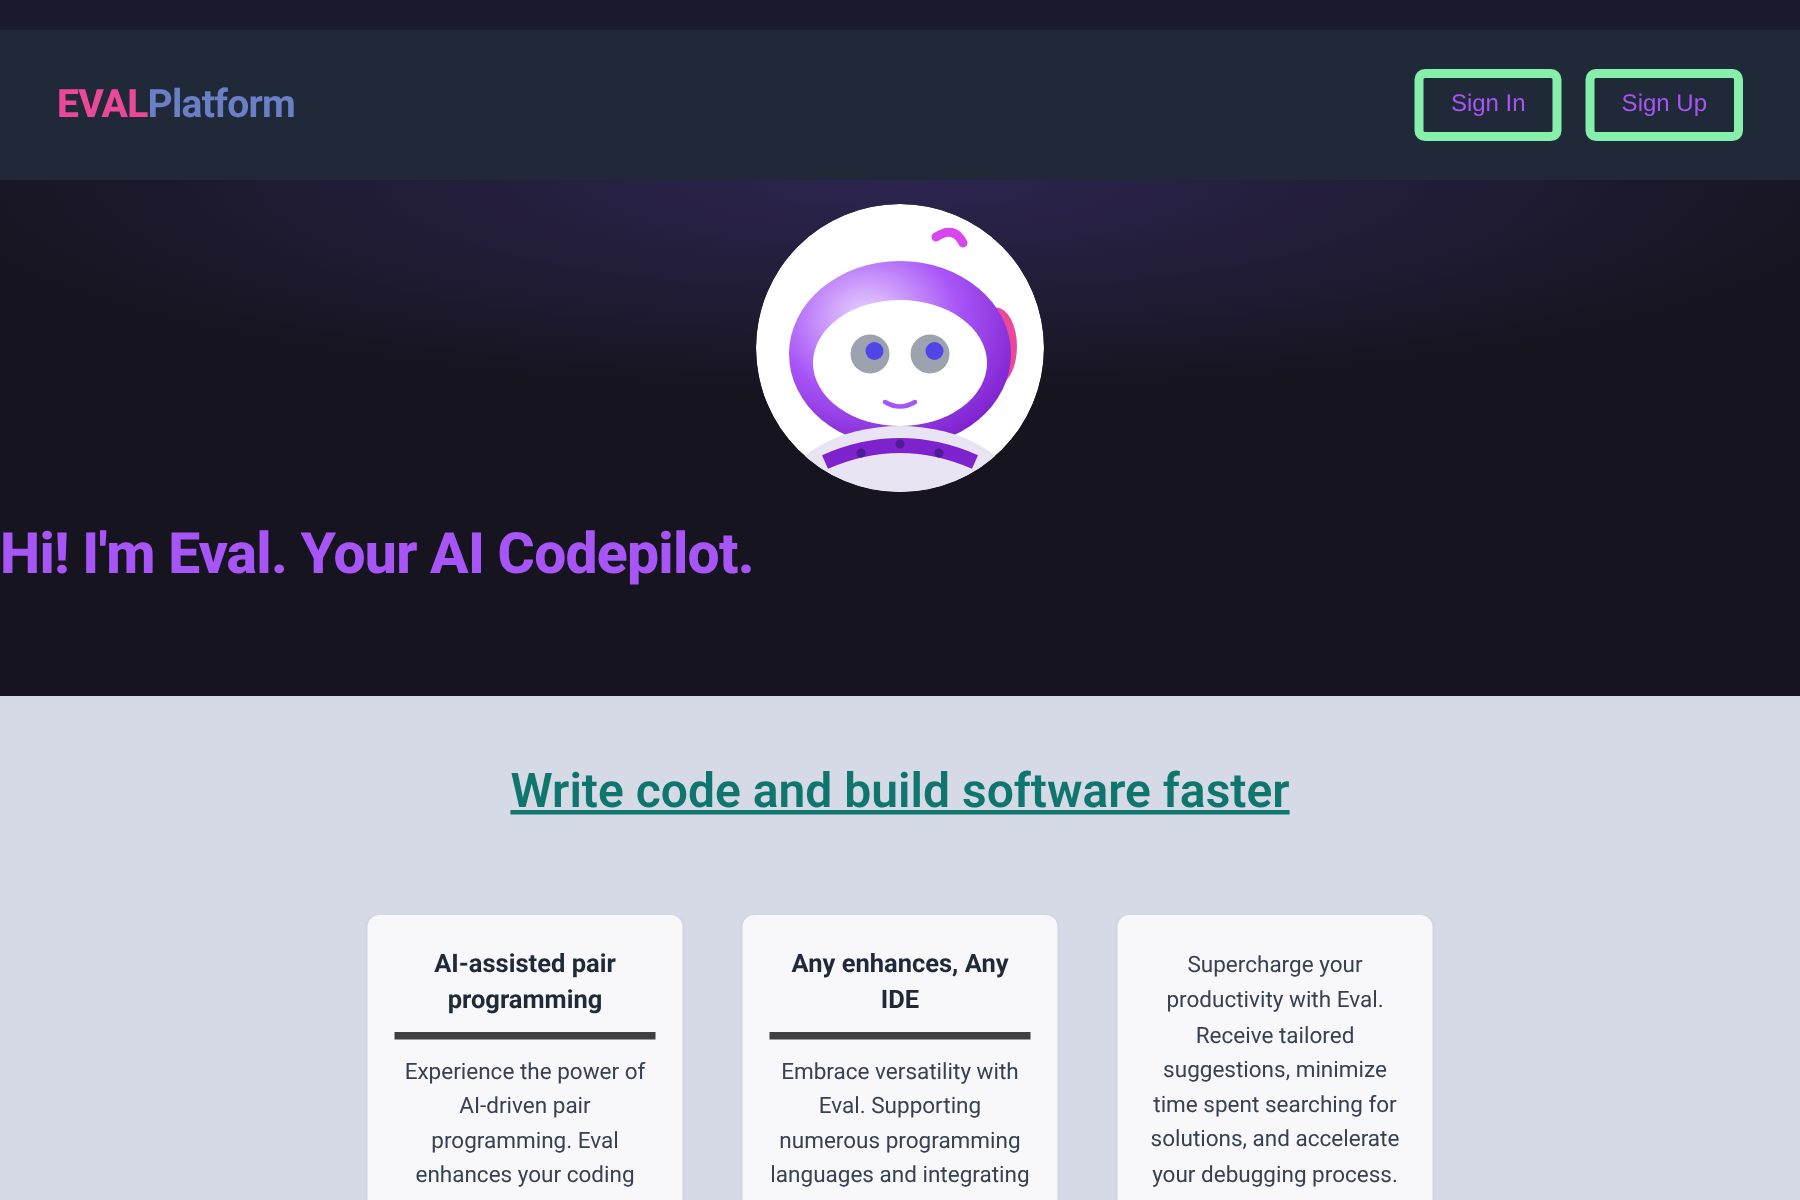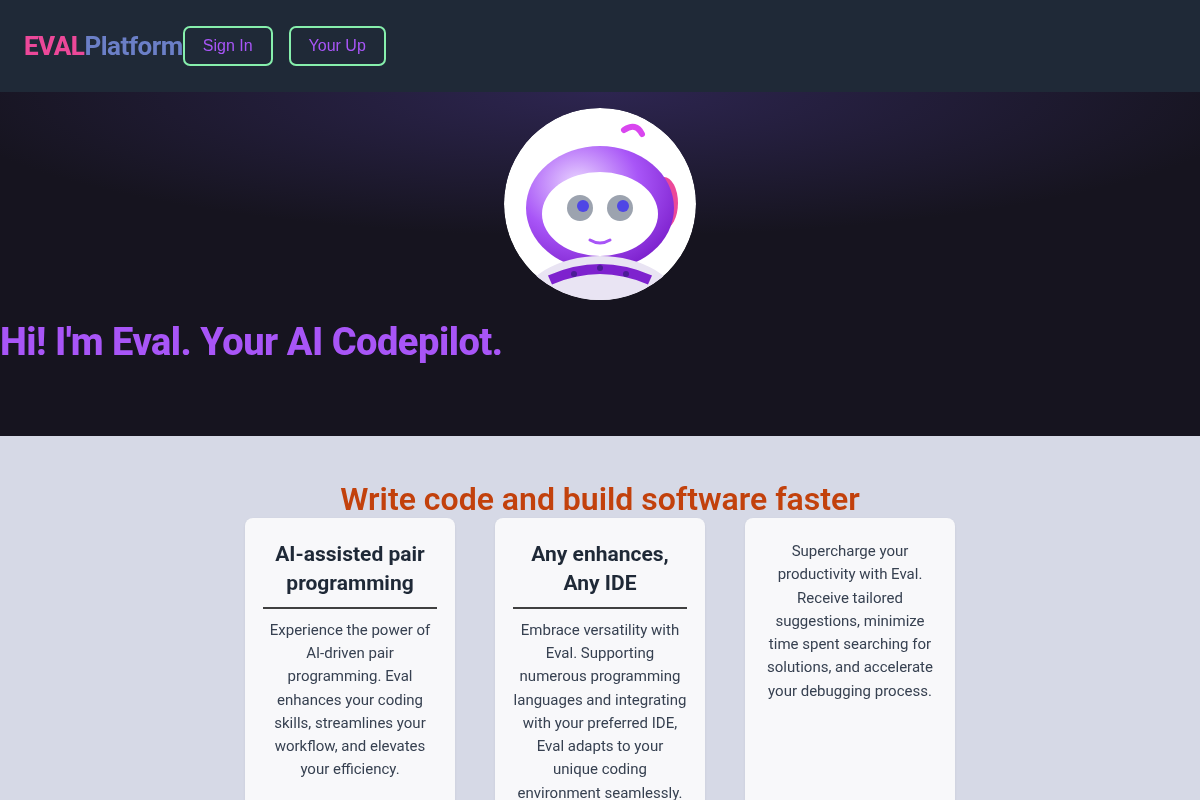--- a/index.html
+++ b/index.html
@@ -6,35 +6,37 @@
 body {
   font-family: -apple-system, BlinkMacSystemFont, "Segoe UI", Roboto, "Helvetica Neue", Arial, sans-serif;
   background: #1a1a2e;
   color: #fff;
   width: 1200px;
   height: 800px;
   overflow: hidden;
 }
 .header {
   display: flex;
+  justify-content: space-between;
   align-items: center;
-  padding: 26px 24px;
+  padding: 26px 38px;
   background: #1f2937;
+  margin-top: 20px;
 }
 .logo {
   font-size: 26px;
   font-weight: 800;
   letter-spacing: -0.5px;
 }
 .logo .eval { color: #ec4899; }
 .logo .platform { color: #6b7fc7; font-weight: 700; }
 .header-buttons { display: flex; gap: 16px; }
 .btn-outline {
   background: transparent;
-  border: 2px solid #86efac;
+  border: 6px solid #86efac;
   color: #a855f7;
   padding: 9px 18px;
   border-radius: 7px;
   font-size: 16px;
   font-weight: 500;
   cursor: pointer;
 }
 .hero {
   background: radial-gradient(ellipse 80% 60% at 50% 0%, #2d2550 0%, #16141f 70%);
   text-align: left;
@@ -54,61 +56,63 @@
 }
 .features {
   background: #d6d9e6;
   color: #1f2937;
   padding: 44px 0 200px 0;
   text-align: center;
 }
 .features-title {
   font-size: 32px;
   font-weight: 600;
-  color: #c2410c;
+  color: #0f766e;
+  margin-bottom: 64px;
+  text-decoration: underline;
 }
 .cards {
   display: flex;
   gap: 40px;
   justify-content: center;
   padding: 0 40px;
 }
 .card {
   background: #f8f8fa;
   border-radius: 8px;
   padding: 22px 18px;
   width: 210px;
   text-align: center;
   box-shadow: 0 1px 3px rgba(0,0,0,0.06);
 }
 .card-title {
-  font-size: 21px;
+  font-size: 17px;
   font-weight: 700;
   color: #1f2937;
   margin-bottom: 10px;
   padding-bottom: 8px;
-  border-bottom: 2px solid #404040;
+  border-bottom: 5px solid #404040;
   line-height: 1.4;
 }
 .card-desc {
   font-size: 15px;
   color: #374151;
   line-height: 1.55;
 }
 </style>
 </head>
 <body>
 
 <header class="header">
   <div class="logo">
     <span class="eval">EVAL</span><span class="platform">Platform</span>
   </div>
   <div class="header-buttons">
     <button class="btn-outline">Sign In</button>
-    <button class="btn-outline">Your Up</button>
+    <button class="btn-outline">Sign Up</button>
   </div>
 </header>
 
 <section class="hero">
   <svg class="robot-avatar" viewBox="0 0 192 192">
     <defs>
       <radialGradient id="headGrad" cx="35%" cy="30%" r="75%">
         <stop offset="0%" stop-color="#e9d5ff"></stop>
         <stop offset="55%" stop-color="#a855f7"></stop>
         <stop offset="100%" stop-color="#7e22ce"></stop>

